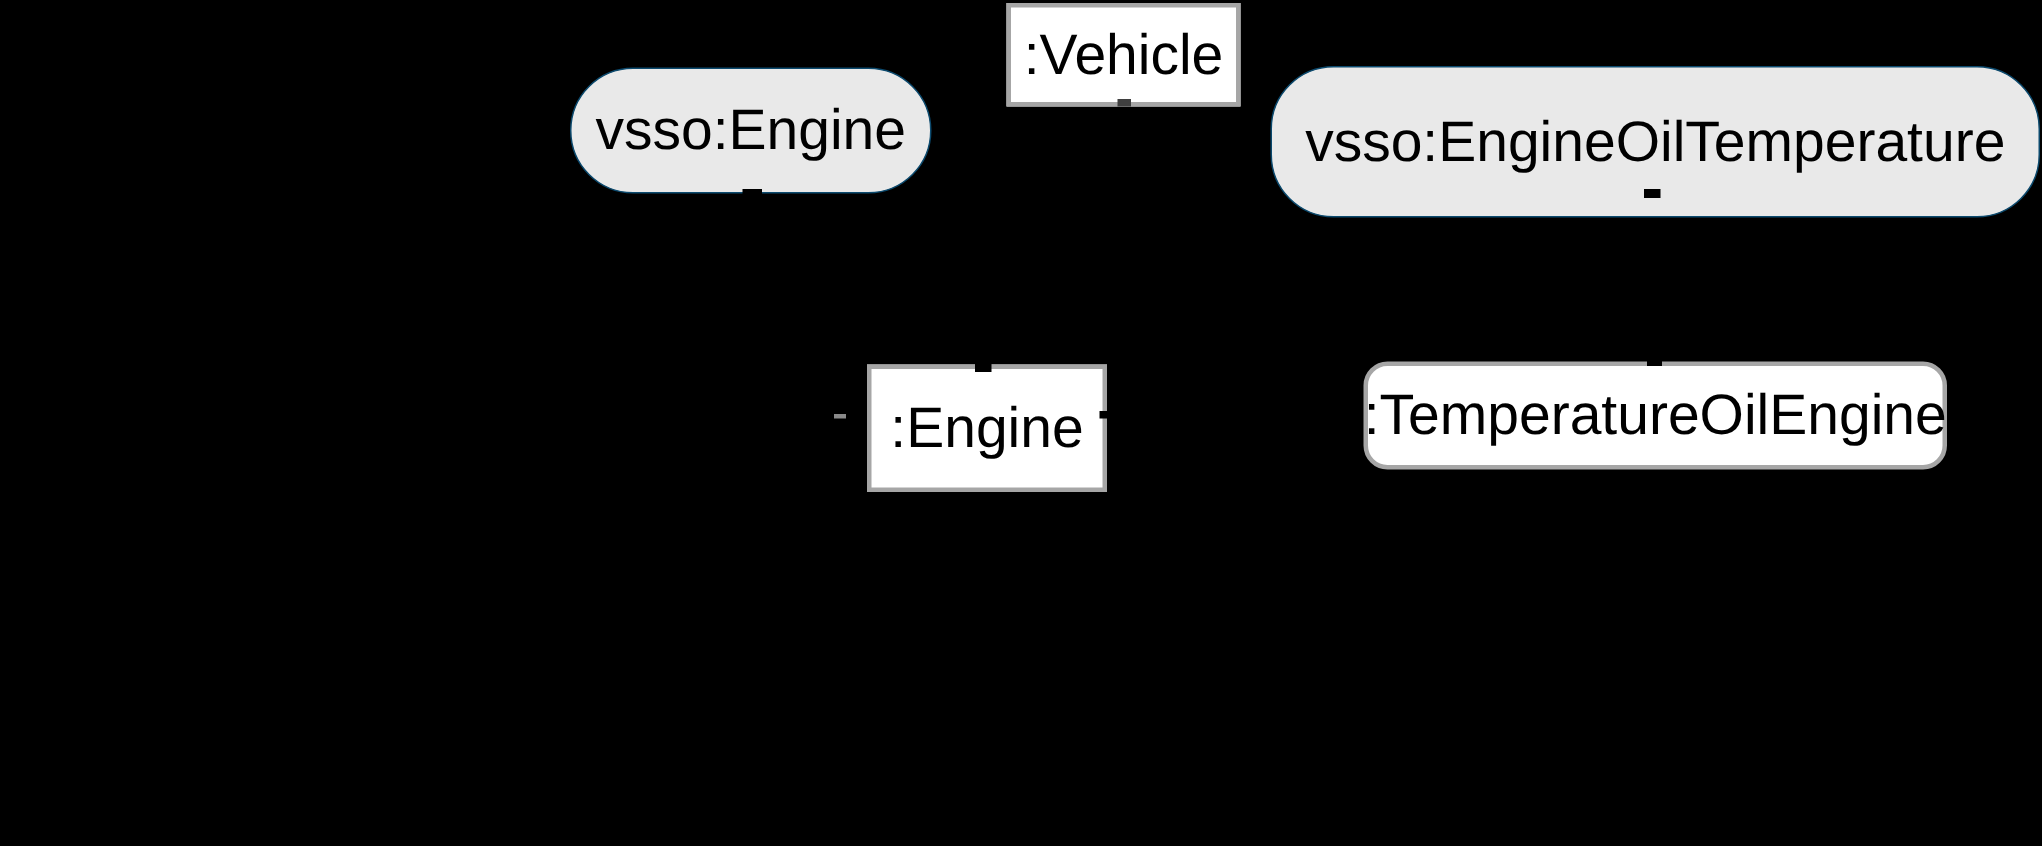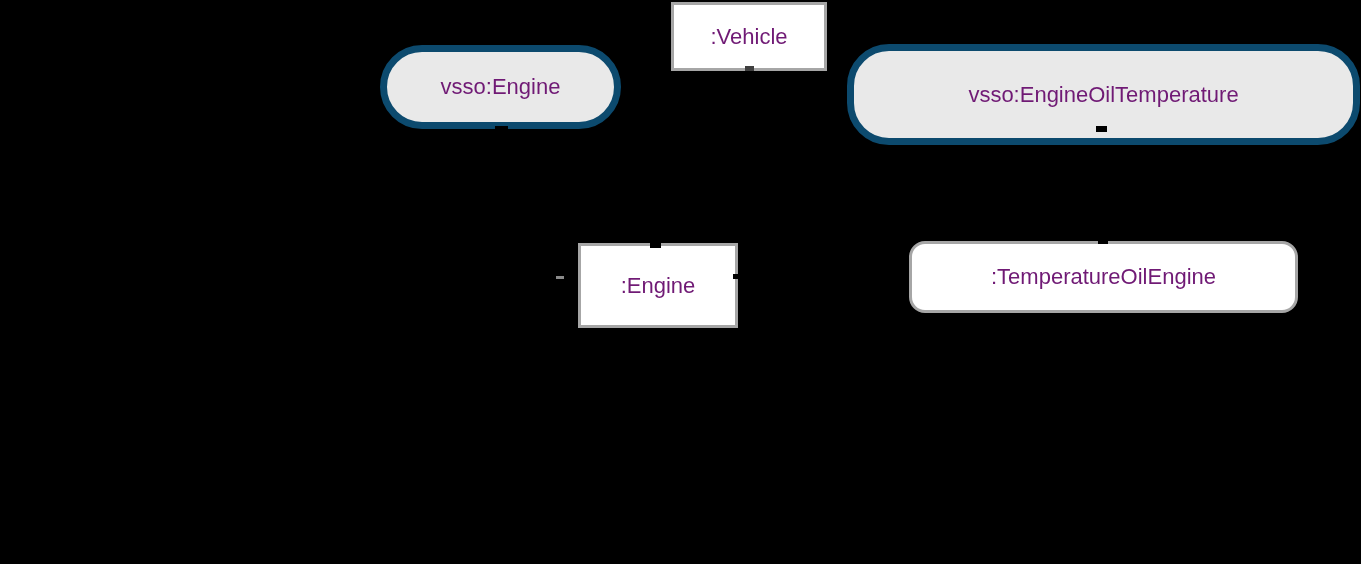--- a/index.html
+++ b/index.html
@@ -10,32 +10,32 @@
     background: #000000;
     overflow: hidden;
     font-family: "Liberation Sans", sans-serif;
   }
   .node {
     position: absolute;
     display: flex;
     align-items: center;
     justify-content: center;
     box-sizing: border-box;
-    color: #701a75;
-    font-size: 22px;
+    color: #000000;
+    font-size: 38px;
     white-space: nowrap;
     line-height: 1;
   }
   .rect {
     background: #ffffff;
     border: 3px solid #a6a6a6;
   }
   .pill {
     background: #e9e9e9;
-    border: 7px solid #0c4a6e;
+    border: 1px solid #0c4a6e;
     border-radius: 42px;
   }
   
   #node-vehicle            { left: 671px; top: 2px;   width: 156px; height: 69px; }
   #node-vsso-engine        { left: 380px; top: 45px;  width: 241px; height: 84px; }
   #node-vsso-eot           { left: 847px; top: 44px;  width: 513px; height: 101px; }
   #node-engine             { left: 578px; top: 243px; width: 160px; height: 85px; }
   #node-toe                { left: 909px; top: 241px; width: 389px; height: 72px; border-radius: 16px; }
   
   .remnant { position: absolute; background: #000000; }

